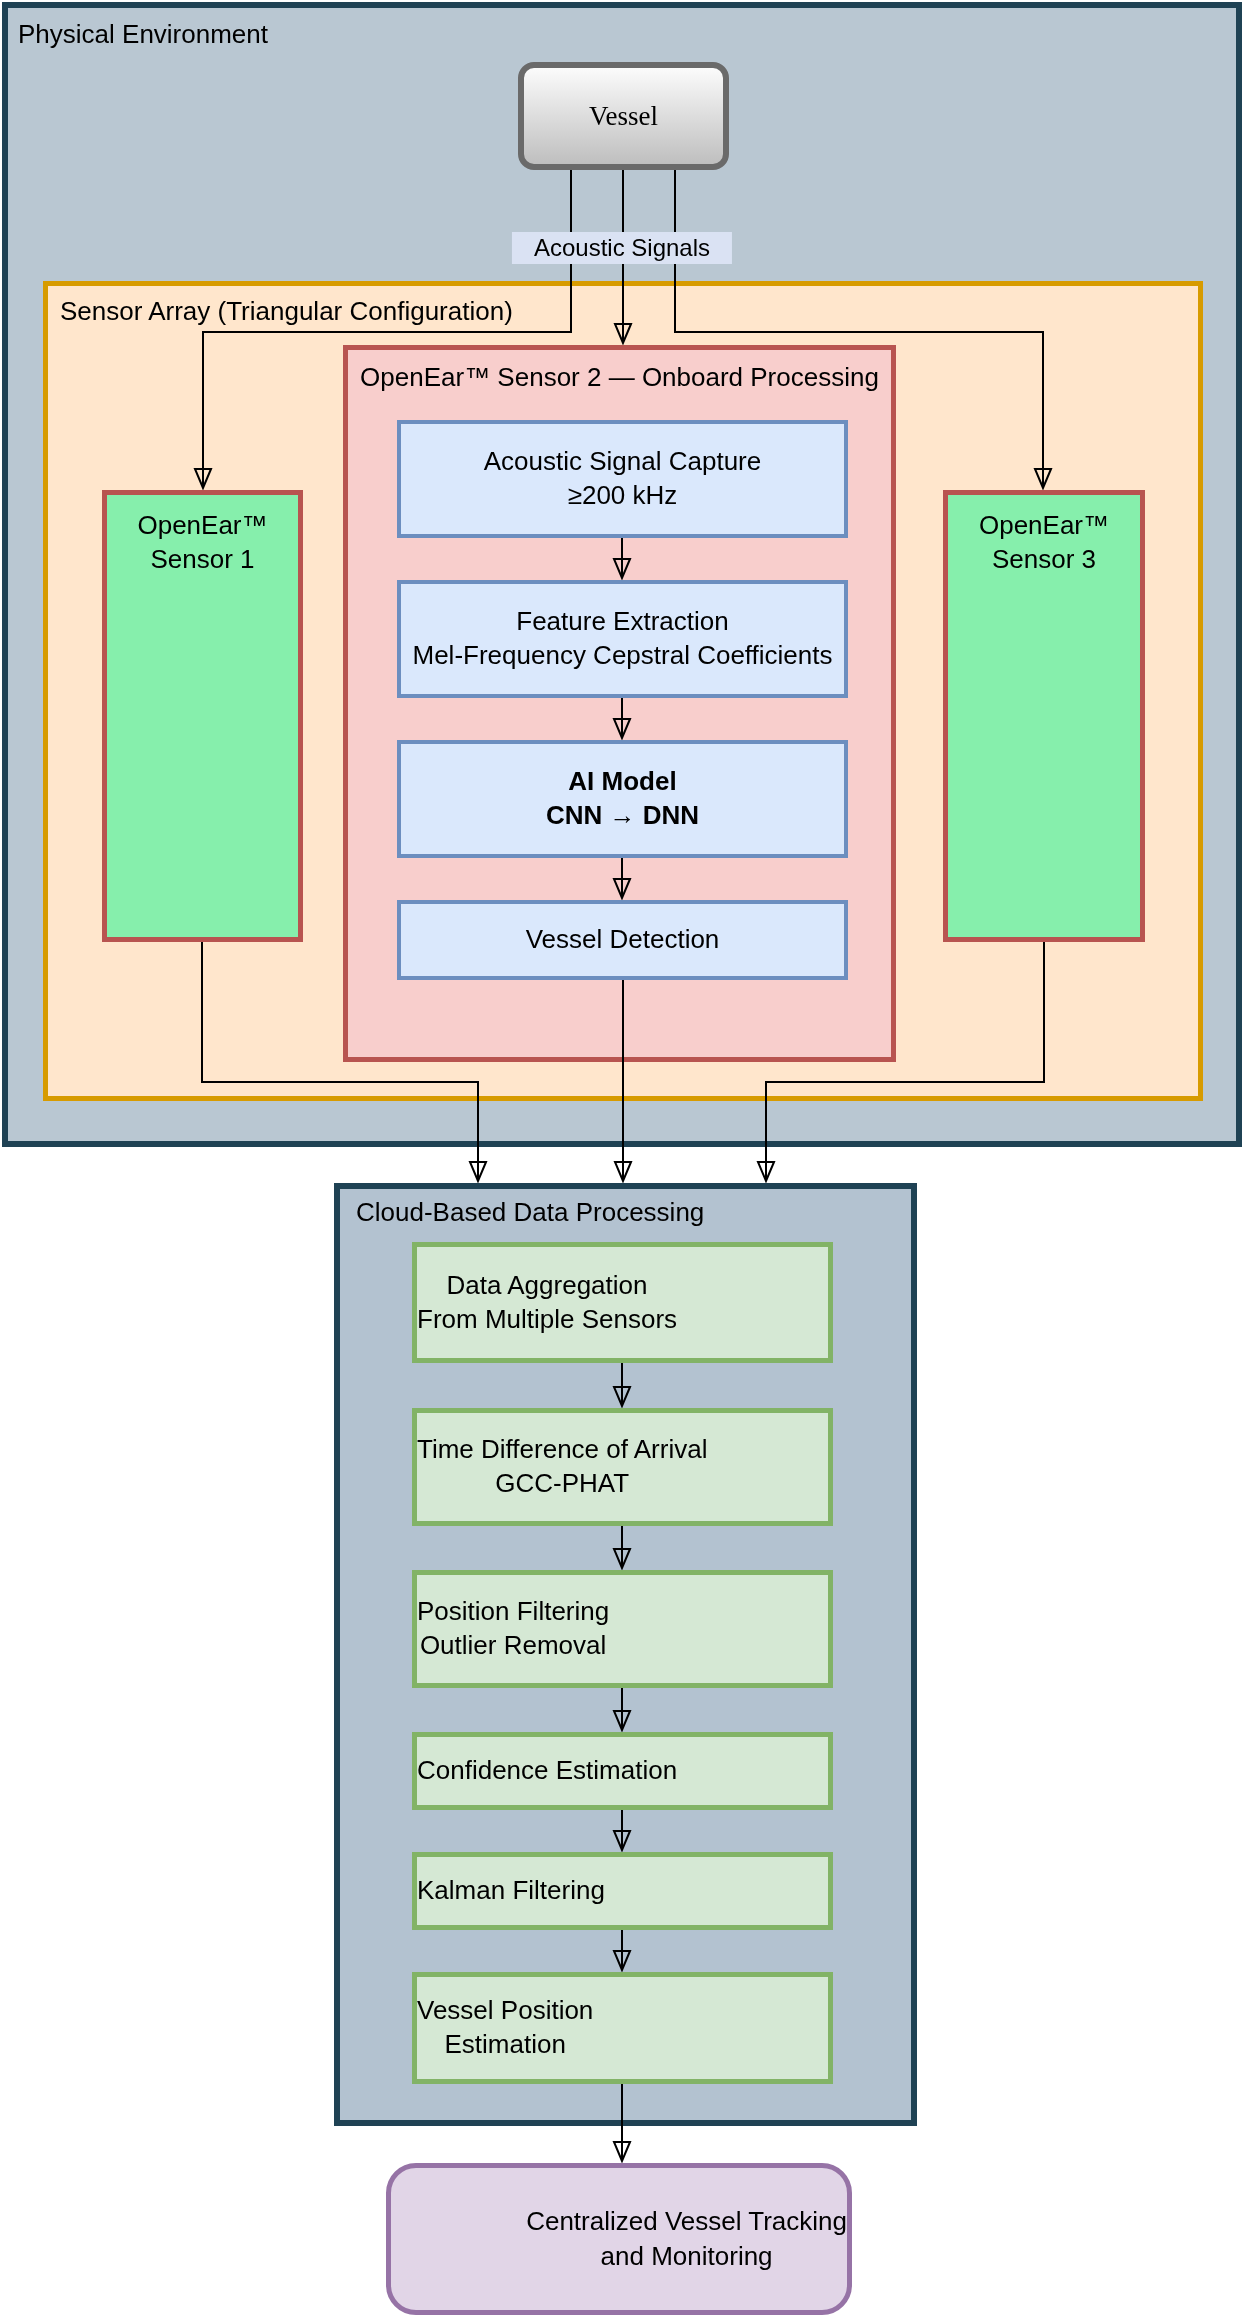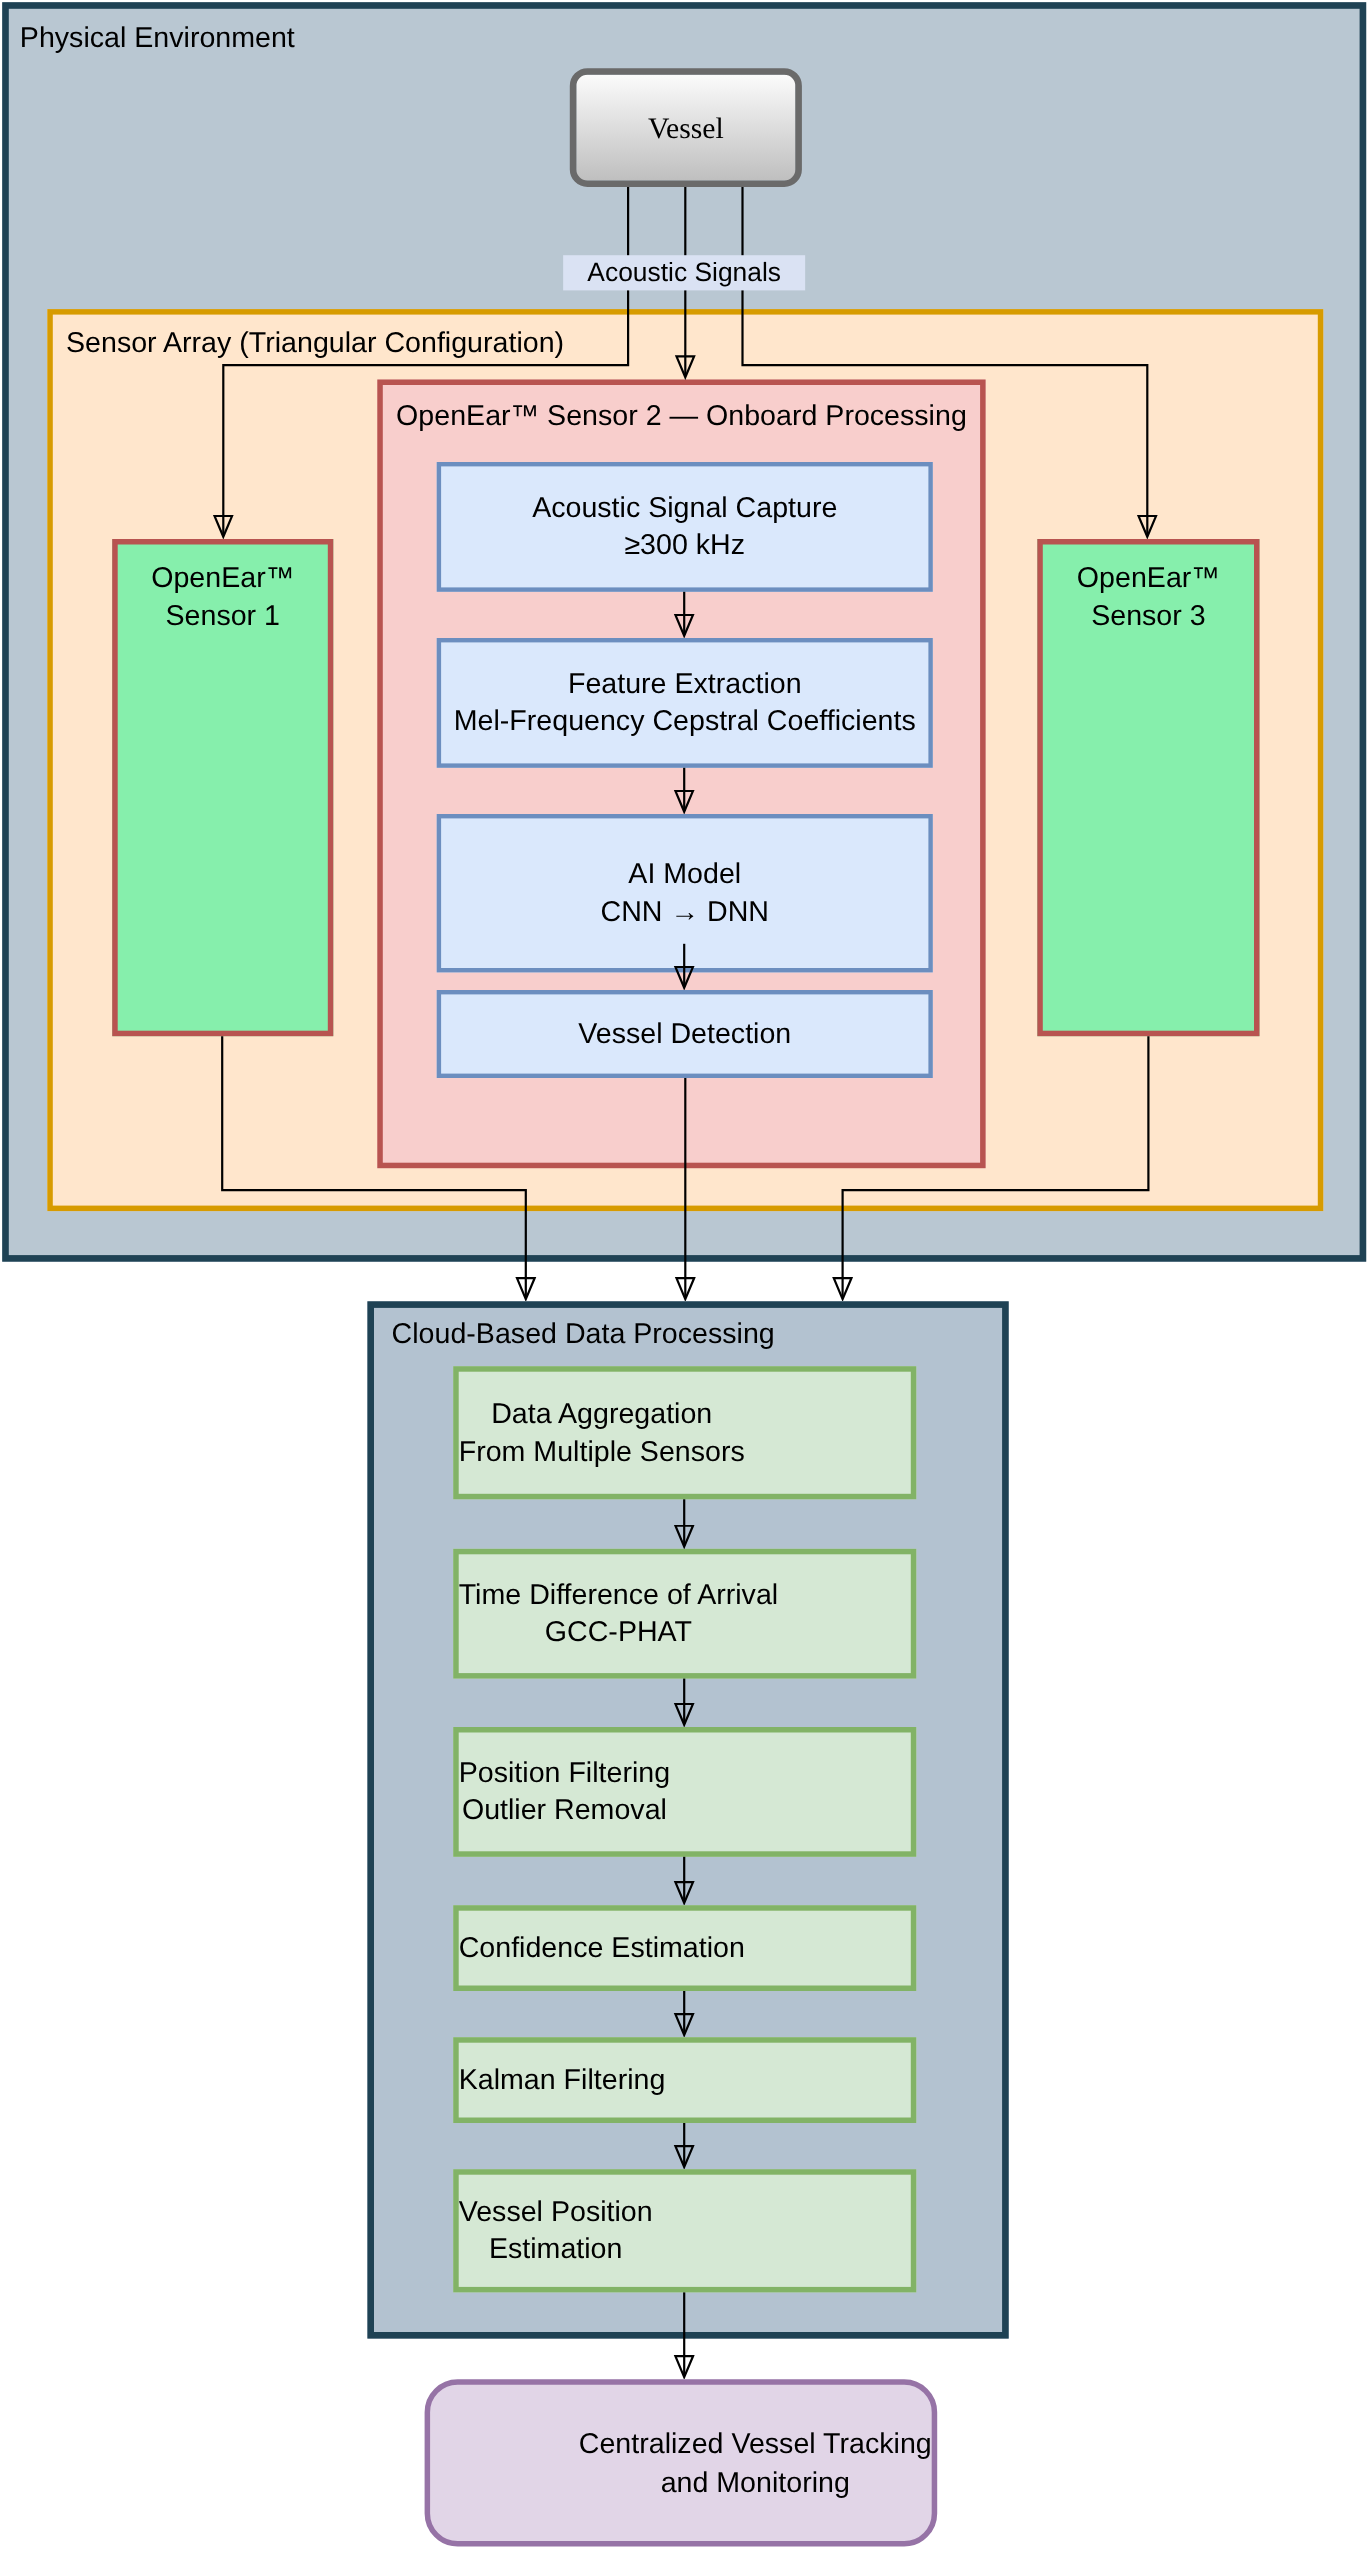--- a/index.html
+++ b/index.html
@@ -52,21 +52,21 @@
 
   
   .bb{
     left:397px;width:451px;
     background:#dae8fc;border:4px solid #6c8ebf;
     display:flex;align-items:center;justify-content:center;text-align:center;
     font-size:26px;line-height:1.3;z-index:10;
   }
   .bb1{top:420px;height:118px;}
   .bb2{top:580px;height:118px;}
-  .bb3{top:740px;height:144px;}
+  .bb3{top:740px;height:118px;font-weight:bold;}
   .bb4{top:900px;height:80px;}
 
   
   .cloud{
     left:334px;top:1183px;width:583px;height:943px;
     background:#b3c2d0;border:6px solid #1f4254;z-index:3;
   }
   .cloud-title{left:356px;top:1197px;font-size:26px;z-index:4;}
 
   .gb{
@@ -123,21 +123,21 @@
     <span class="multi">OpenEar™
 Sensor 3</span>
   </div>
 
   <div class="abs vessel">
     <span>Vessel</span>
   </div>
 
   <div class="abs bb bb1">
     <span class="multi">Acoustic Signal Capture
-≥300 kHz</span>
+≥200 kHz</span>
   </div>
   <div class="abs bb bb2">
     <span class="multi">Feature Extraction
 Mel-Frequency Cepstral Coefficients</span>
   </div>
   <div class="abs bb bb3">
     <span class="multi">AI Model
 CNN → DNN</span>
   </div>
   <div class="abs bb bb4">

